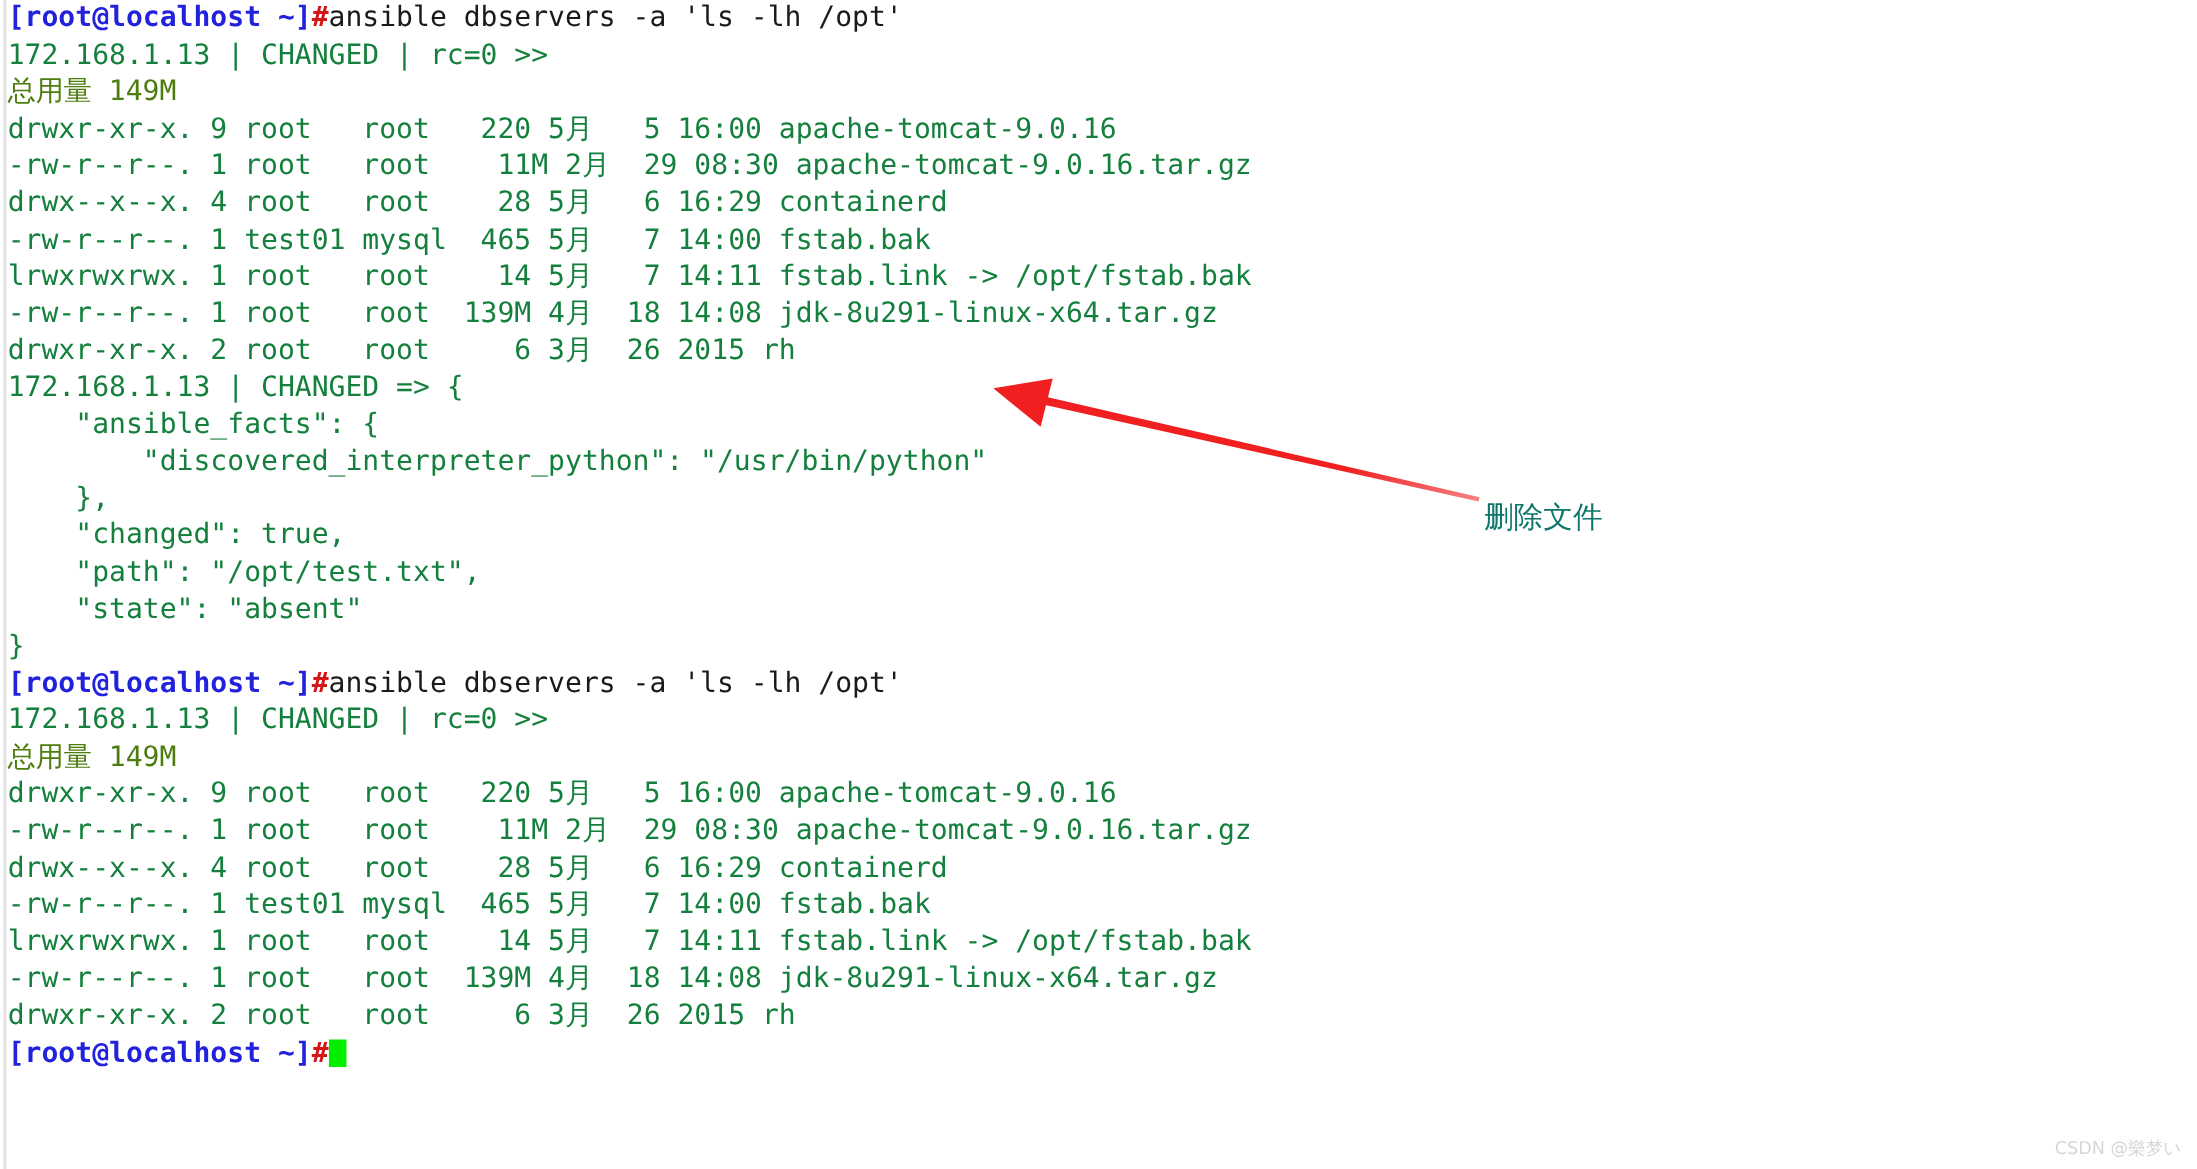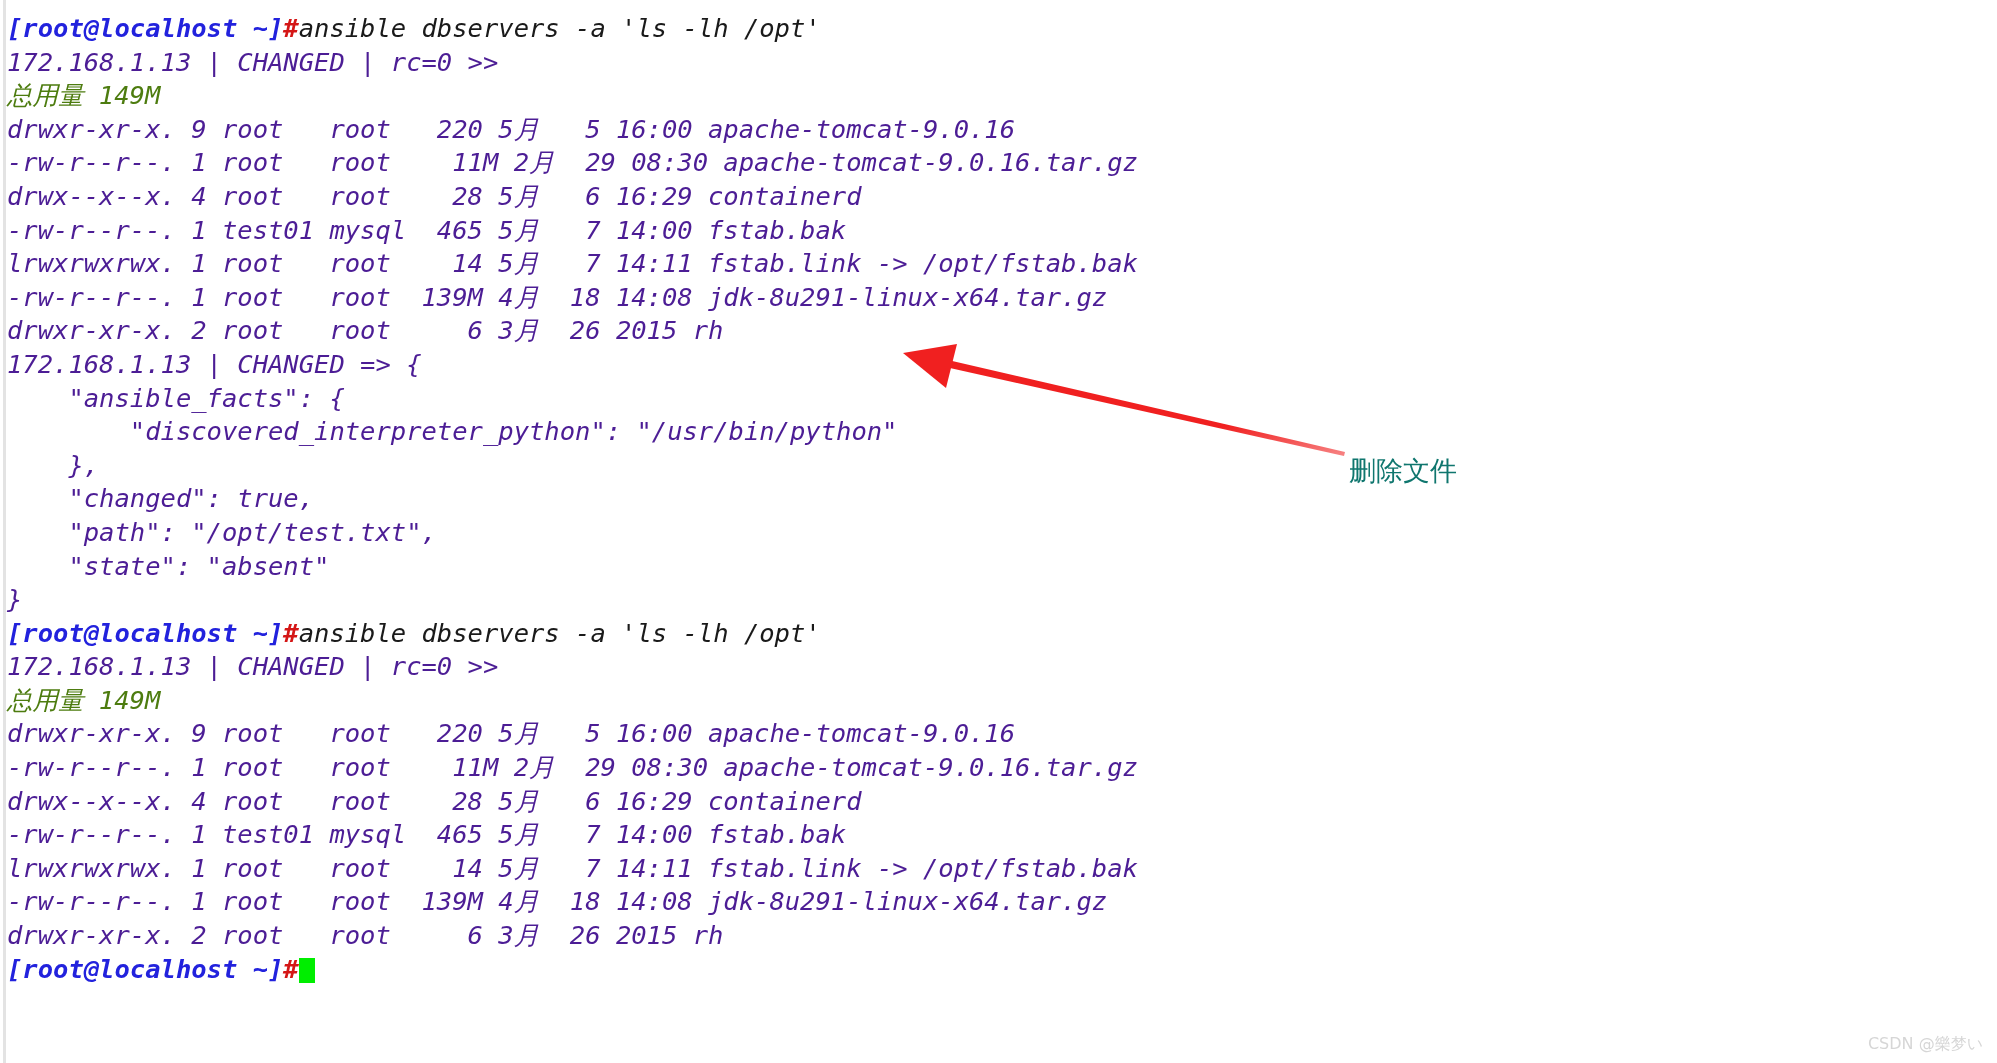--- a/index.html
+++ b/index.html
@@ -21,33 +21,32 @@
     position: absolute;
     left: 3px;
     top: 0;
     width: 3px;
     height: 1063px;
     background: #e3e3e3;
   }
   .term {
     position: absolute;
     left: 7px;
-    top: 12px;
+    top: 0px;
     width: 1980px;
-    font-style: italic;
   }
   .line {
     height: 33.6px;
     line-height: 33.6px;
     font-size: 25.5px;
     white-space: pre;
     letter-spacing: 0px;
     color: #9b9b06;
   }
-  .out      { color: #4c1d95; }
+  .out      { color: #15803d; }
   .dim      { color: #4d7c0f; }
   .cmd      { color: #1a1a1a; }
   .prompt-b { color: #2222dd; font-weight: bold; }
   .prompt-h { color: #d41616; font-weight: bold; }
   .cursor {
     display: inline-block;
     width: 16px;
     height: 25px;
     background: #00ee00;
     vertical-align: -5px;

